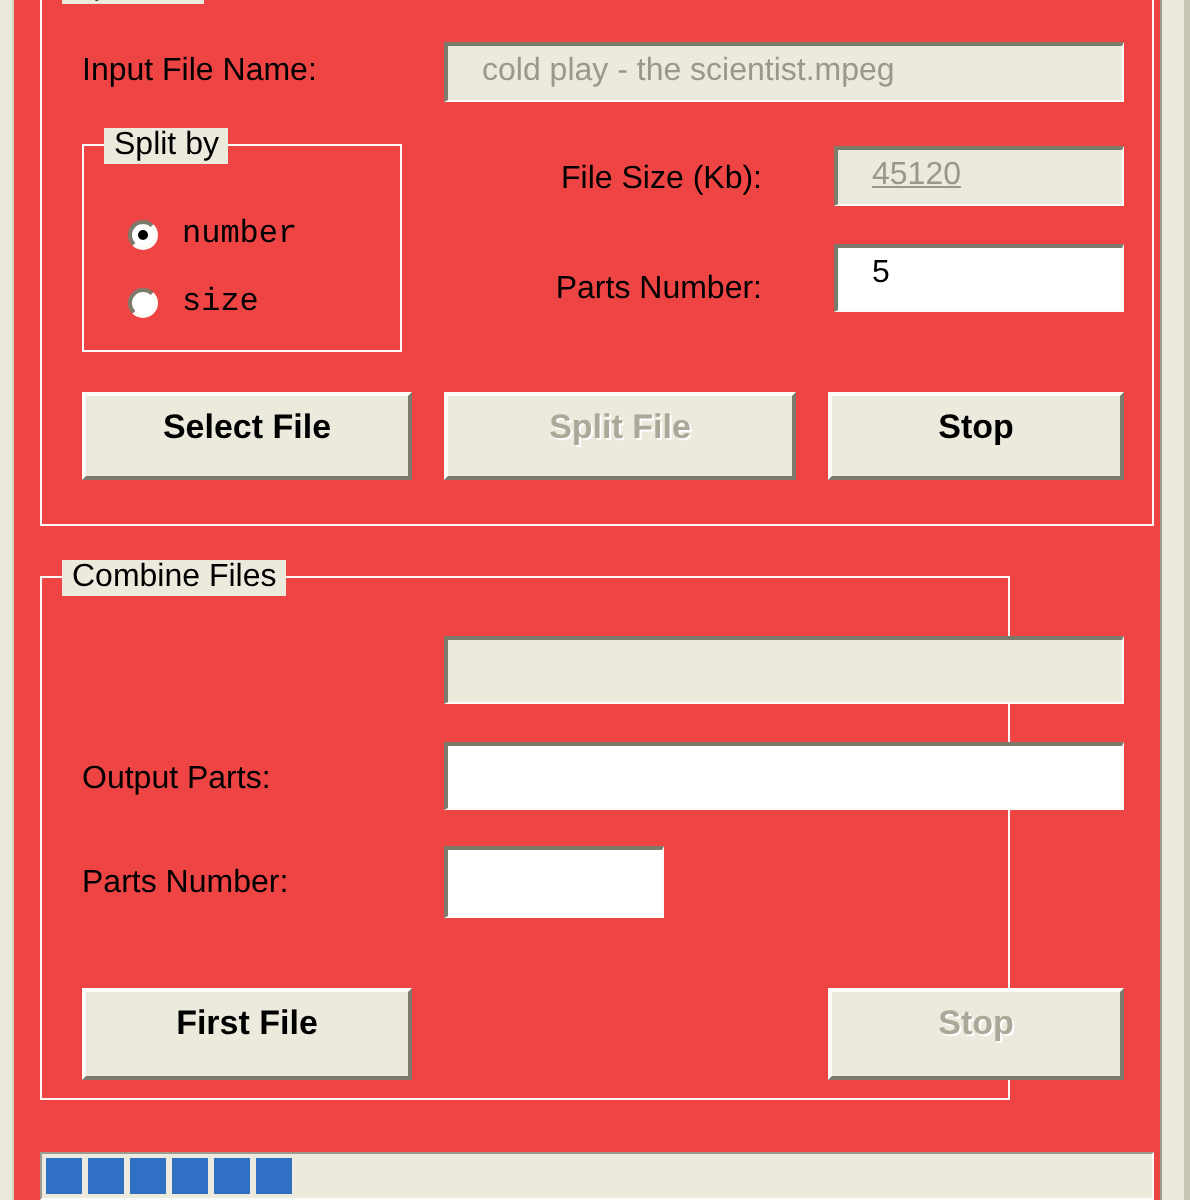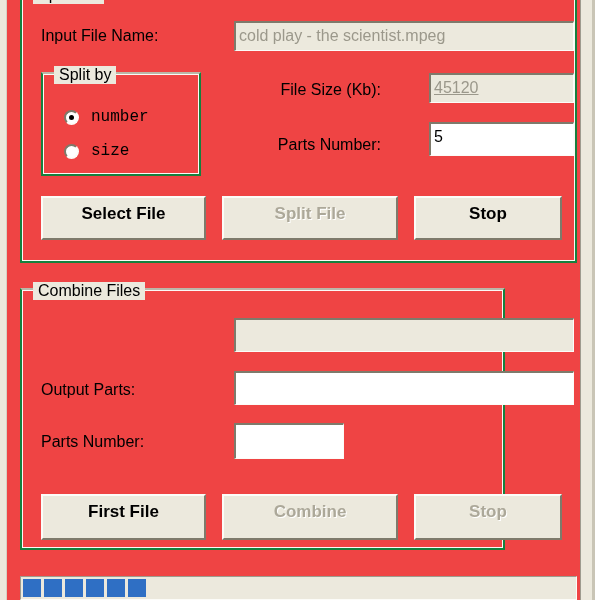--- a/index.html
+++ b/index.html
@@ -39,21 +39,21 @@
   .win-edge-right-inner {
     position: absolute;
     right: 0; top: 0;
     width: 3px; height: 600px;
     background: #C9C5B6;
   }
 
   
   .groupbox {
     position: absolute;
-    border: 3px solid #15803d;
+    border: 1px solid #15803d;
     border-top-color: #BBB7A8;
     background: transparent;
     box-sizing: border-box;
   }
   .groupbox::before {
     content: "";
     position: absolute;
     left: -1px; top: -1px; right: -1px; bottom: -1px;
     border: 1px solid #FBFAF6;
     pointer-events: none;
@@ -81,28 +81,27 @@
     white-space: nowrap;
   }
   .lbl-right { text-align: right; }
 
   
   .field {
     position: absolute;
     box-sizing: border-box;
     font-size: 16px;
     line-height: 26px;
-    padding: 0 3px;
+    padding: 0 17px;
     border-top: 2px solid #7E7A6B;
     border-left: 2px solid #7E7A6B;
     border-right: 1px solid #FCFCF8;
     border-bottom: 1px solid #FCFCF8;
     overflow: hidden;
     white-space: nowrap;
-    margin-left: 12px;
   }
   .field.enabled {
     background: #FFFFFF;
     color: #000000;
   }
   .field.disabled {
     background: #ECE9DD;
     color: #9B988B;
   }
 
@@ -238,21 +237,20 @@
 
   <div class="lbl" style="left:41px; top:380px; width:180px;">Output Parts:</div>
 
   <div class="field enabled" style="left:222px; top:371px; width:340px; height:34px;"></div>
 
   <div class="lbl" style="left:41px; top:432px; width:180px;">Parts Number:</div>
 
   <div class="field enabled" style="left:222px; top:423px; width:110px; height:36px;"></div>
 
   <div class="btn enabled" style="left:41px; top:494px; width:165px; height:46px;">First File</div>
-  <div class="btn disabled" style="left:222px; top:494px; width:176px; height:46px;">Combine</div>
   <div class="btn disabled" style="left:414px; top:494px; width:148px; height:46px;">Stop</div>
 
   <div class="progress-outer" style="left:20px; top:576px; width:557px; height:24px;">
     <div class="progress-blocks" id="progress-blocks">
         <div class="progress-chunk" style="background: rgb(47, 111, 196);"></div>
         <div class="progress-chunk" style="background: rgb(47, 111, 196);"></div>
         <div class="progress-chunk" style="background: rgb(47, 111, 196);"></div>
         <div class="progress-chunk" style="background: rgb(47, 111, 196);"></div>
         <div class="progress-chunk" style="background: rgb(47, 111, 196);"></div>
         <div class="progress-chunk" style="background: rgb(47, 111, 196);"></div>

